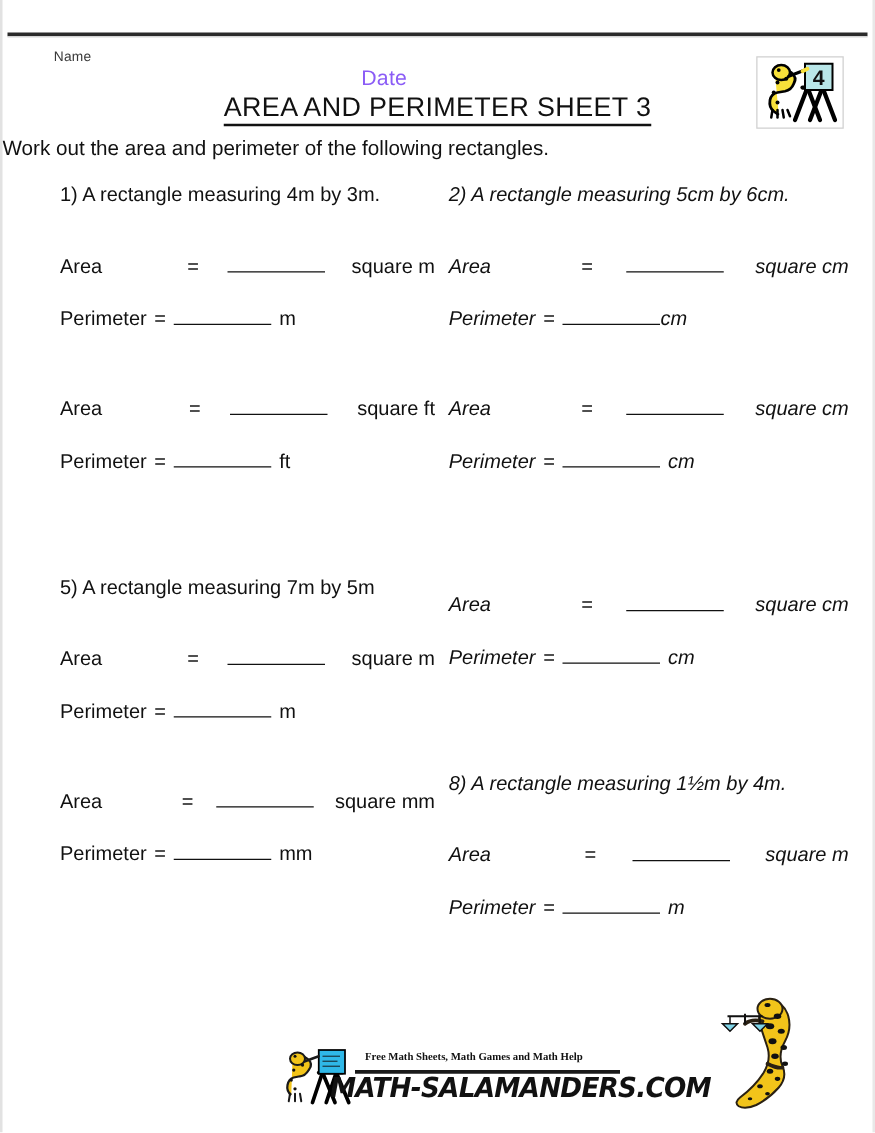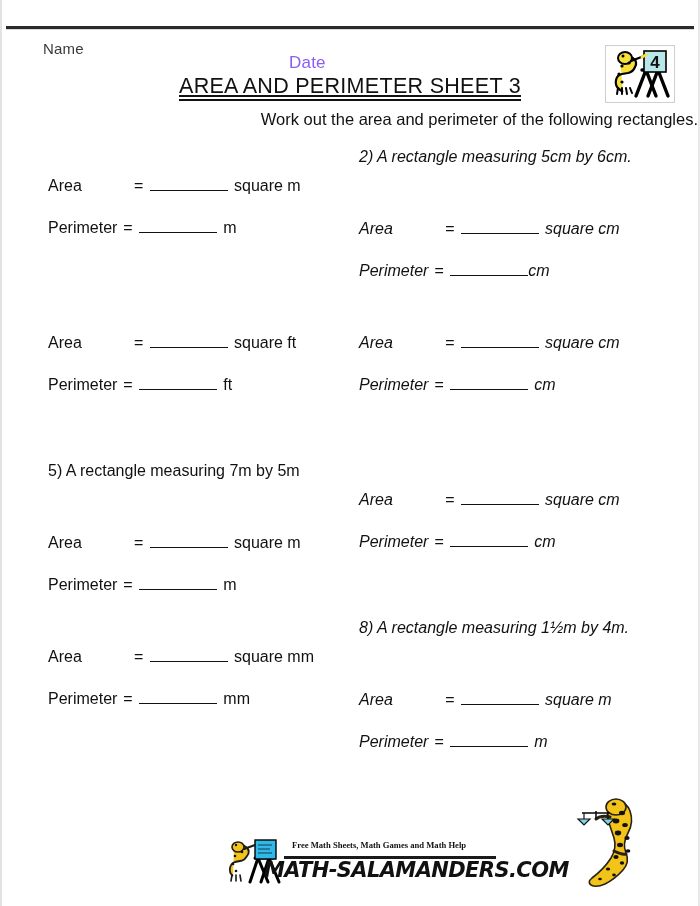--- a/index.html
+++ b/index.html
@@ -37,21 +37,21 @@
     top: 29px;
     height: 1px;
     background: #d8d8d8;
   }
 
   
   .hdr-name {
     position: absolute;
     left: 41px;
     top: 40px;
-    font-size: 15px;
+    font-size: 11px;
     color: #3a3a3a;
     letter-spacing: .2px;
   }
   .hdr-date {
     position: absolute;
     left: 287px;
     top: 53px;
     font-size: 17px;
     color: #8b5cf6;
     letter-spacing: .2px;
@@ -77,28 +77,27 @@
     right: 0;
     top: 74px;
     text-align: center;
     font-size: 21.5px;
     color: #111111;
     letter-spacing: .3px;
   }
   .title span {
     border-bottom: 2px solid #111111;
     padding-bottom: 1px;
-    text-decoration: underline;
   }
   .subtitle {
     position: absolute;
     left: 0;
     right: 0;
     top: 110px;
-    text-align: right;
+    text-align: left;
     font-size: 16.5px;
     color: #111111;
   }
 
   
   .grid {
     position: absolute;
     left: 0;
     top: 146px;
     width: 700px;
@@ -122,21 +121,21 @@
     font-size: 16px;
     line-height: 21.5px;
     min-height: 43px;
   }
   .ans-line {
     display: flex;
     align-items: baseline;
     font-size: 16px;
     white-space: pre;
   }
-  .ans-area      { margin-top: 29px; }
+  .ans-area      { margin-top: 14px; justify-content: space-between; }
   .ans-perimeter { margin-top: 21px; }
 
   .lbl-area      { display: inline-block; width: 86px; }
   .lbl-perimeter { display: inline-block; }
   .eq            { display: inline-block; width: 14px; }
   .blank {
     display: inline-block;
     width: 78px;
     border-bottom: 1.6px solid #111111;
     height: 14px;
@@ -245,20 +244,21 @@
 
   <div class="title">
     <span>AREA AND PERIMETER SHEET 3</span>
   </div>
   <div class="subtitle">Work out the area and perimeter of the following rectangles.</div>
 
   <div class="grid">
 
     <div class="row">
       <div class="cell left">
+        <p class="prompt">1) A rectangle measuring 4m by 3m.</p>
         <div class="ans-line ans-area">
           <span class="lbl-area">Area</span>
           <span class="eq">=</span>
           <span class="blank"></span>
           <span class="unit loose">square m</span>
         </div>
         <div class="ans-line ans-perimeter">
           <span class="lbl-perimeter">Perimeter</span>
           <span class="eq" style="margin-left:6px">=</span>
           <span class="blank"></span>

